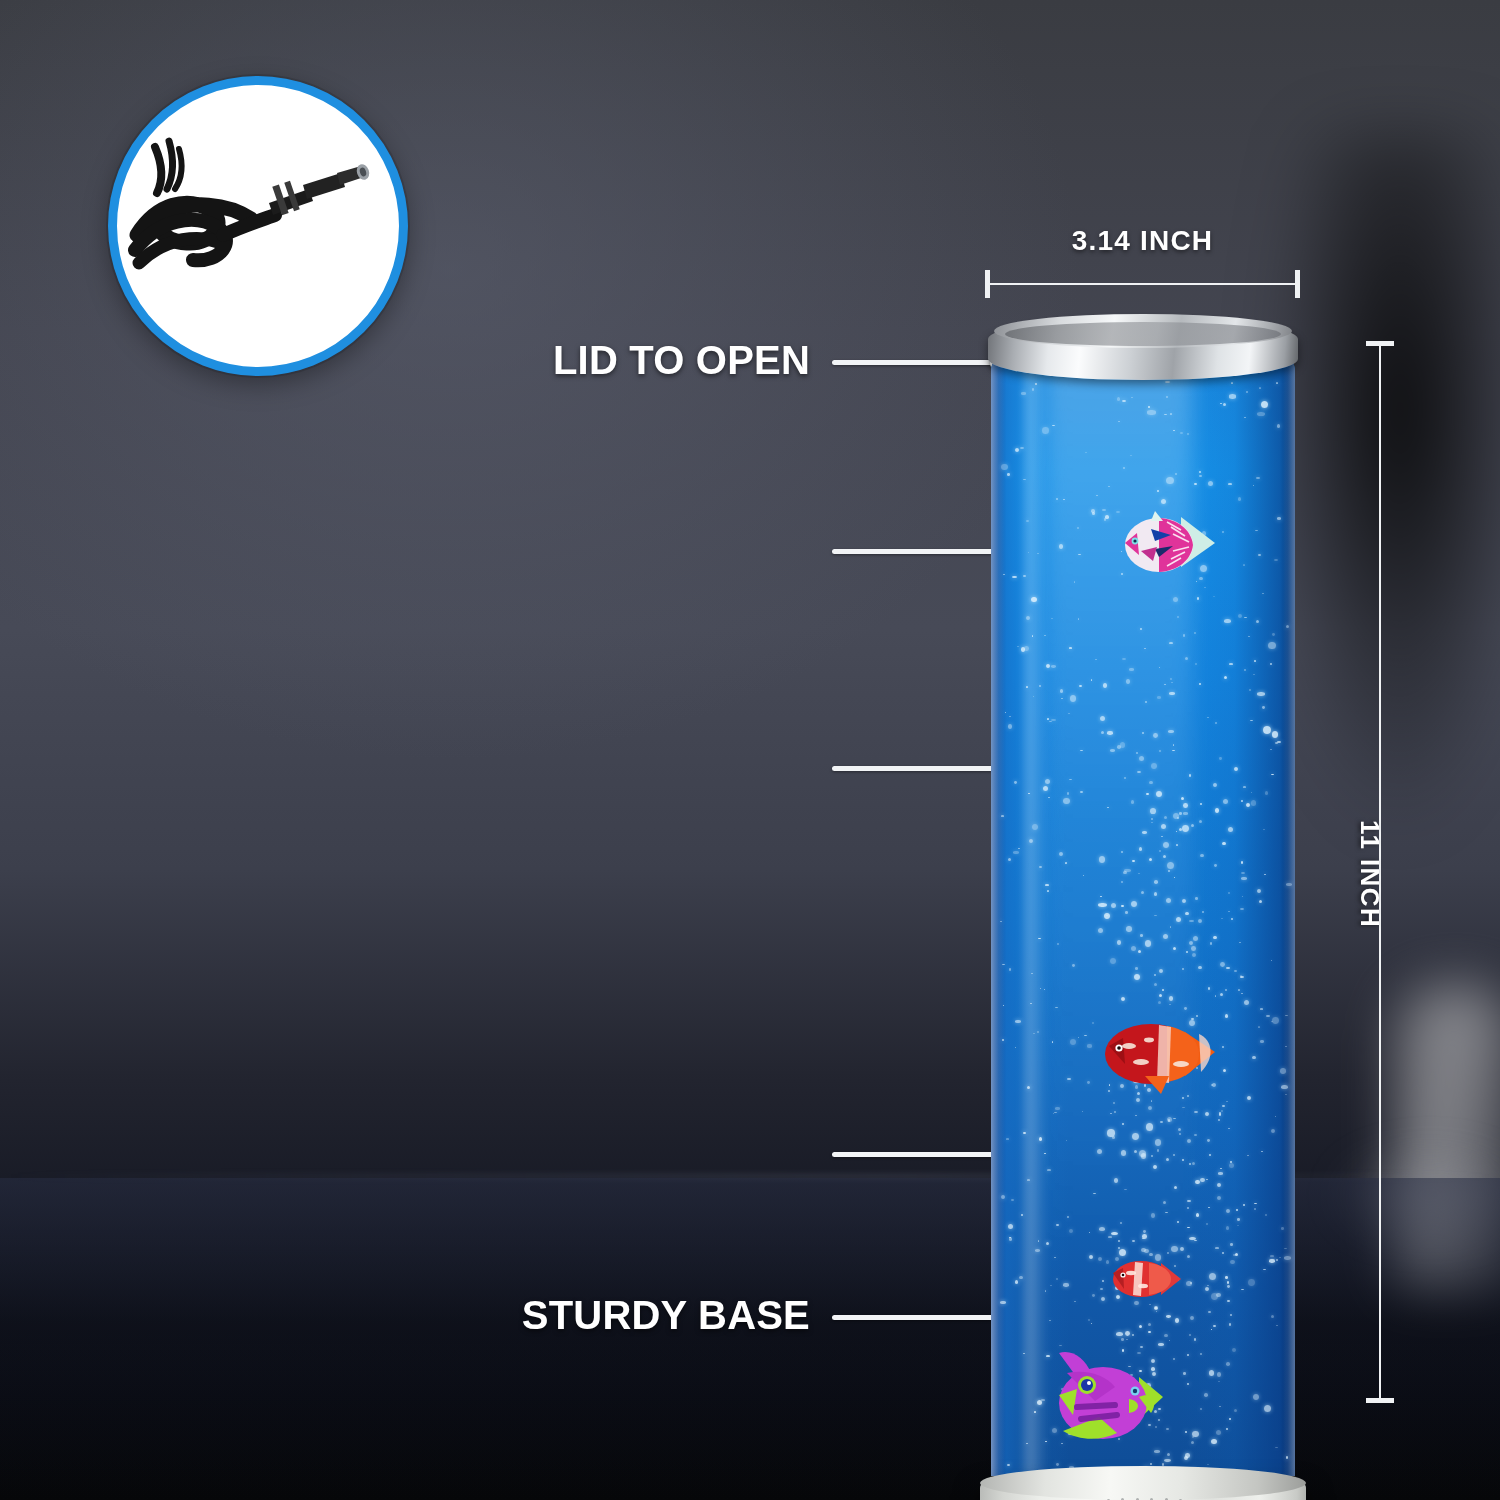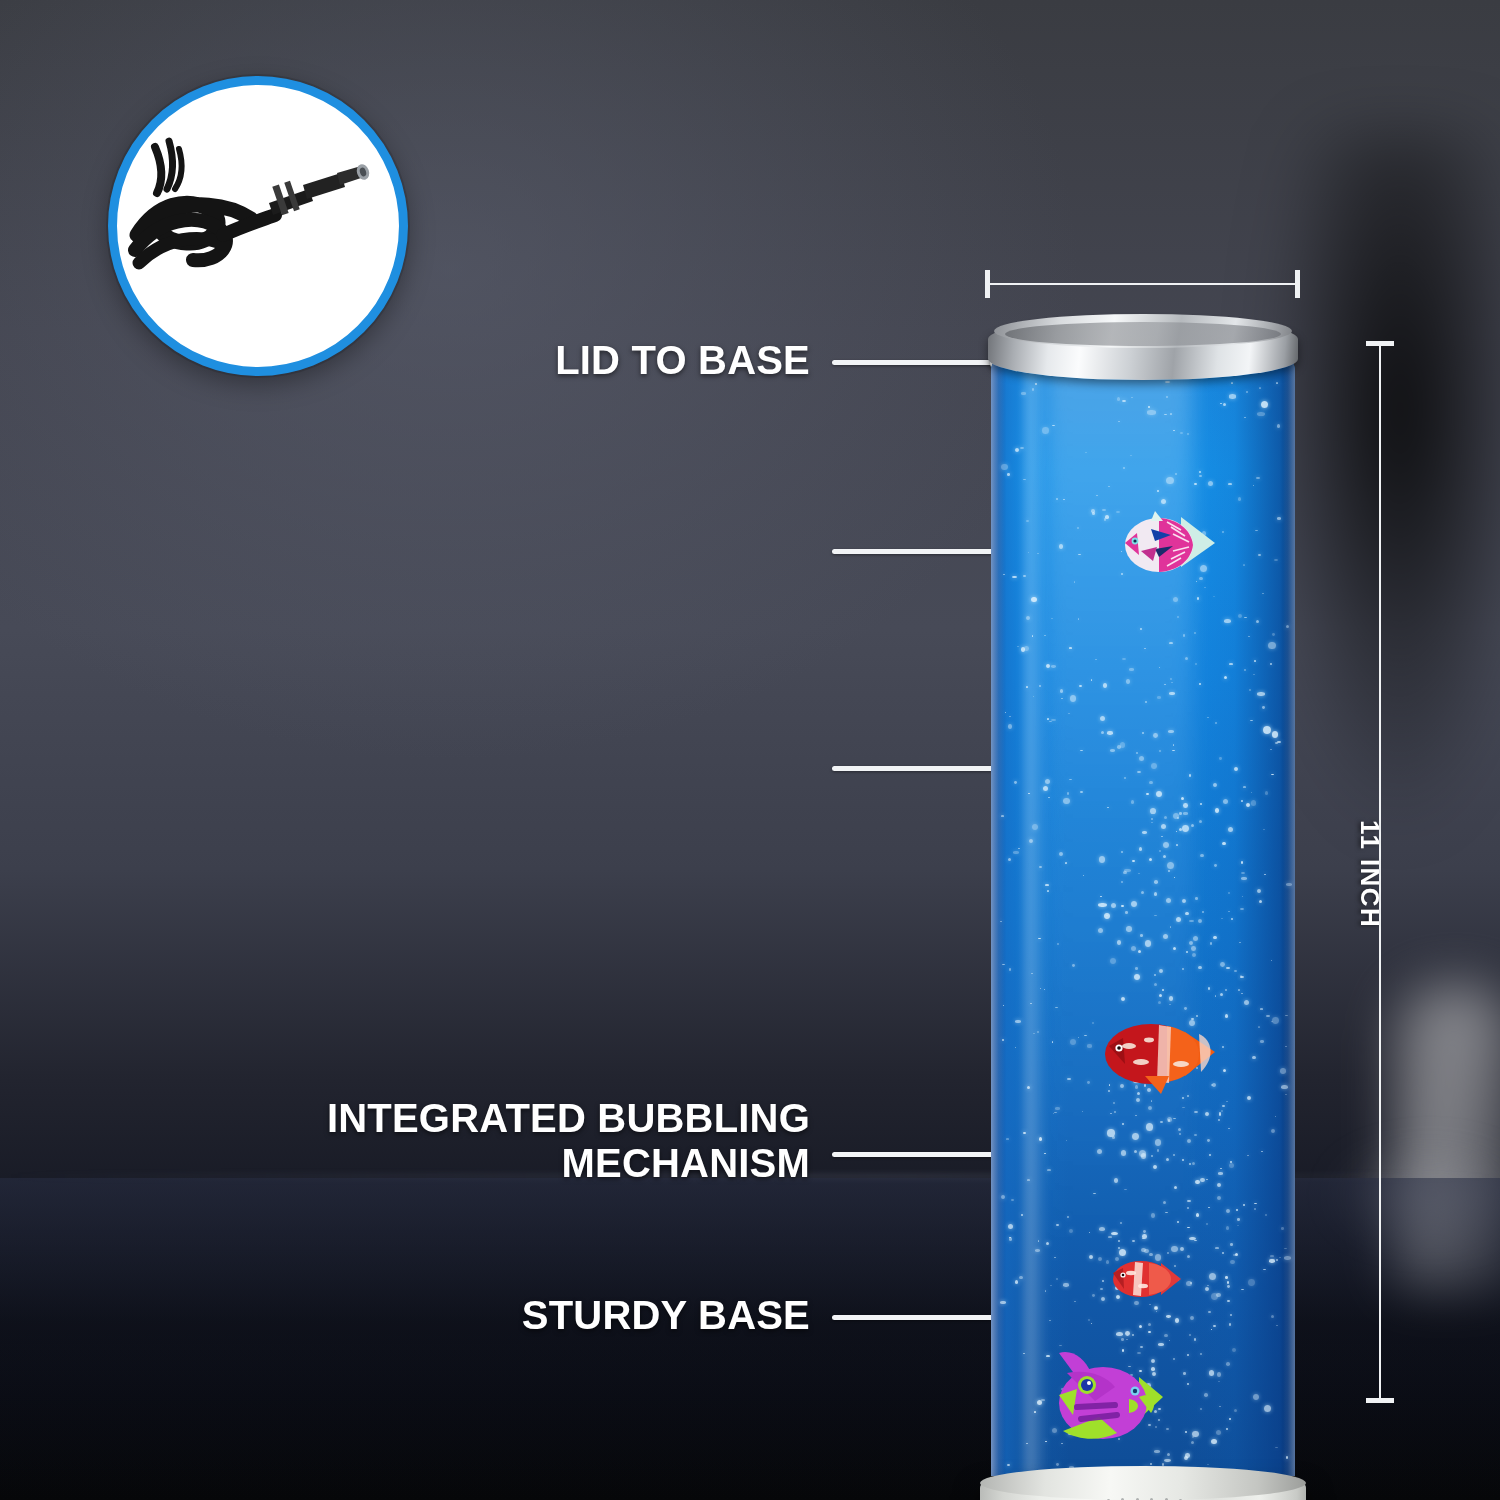--- a/index.html
+++ b/index.html
@@ -230,20 +230,21 @@
         <rect x="160" y="100" width="7" height="30" transform="rotate(-19 163 115)" fill="#3a3a3a"></rect>
         <rect x="172" y="96" width="6" height="30" transform="rotate(-19 175 111)" fill="#3a3a3a"></rect>
         <path d="M186 100 L224 88 L228 102 L190 114 Z" fill="#222"></path>
         <path d="M220 88 L244 81 L247 92 L223 100 Z" fill="#2c2c2c"></path>
         <ellipse cx="246" cy="87" rx="6" ry="8" transform="rotate(-19 246 87)" fill="#9aa0a6"></ellipse>
         <ellipse cx="246" cy="87" rx="3" ry="4.5" transform="rotate(-19 246 87)" fill="#4a4f54"></ellipse>
       </svg>
     </div>
   </div>
 
+  <div class="dim-h-label">3.14 INCH</div>
   <div class="dim-h"></div>
   <div class="dim-v"></div>
   <div class="dim-v-label">11 INCH</div>
 
   <div class="product">
 
     <div class="tube">
       <div class="water"></div>
       <div class="water-glow"></div>
       <div class="bubbles" id="bubbleField">
@@ -1050,35 +1051,31 @@
           <i style="left:155.7px;top:10.0px;height:87.9px"></i>
           <i style="left:170.3px;top:10.0px;height:87.9px"></i>
           <i style="left:184.9px;top:10.4px;height:87.0px"></i>
           <i style="left:199.4px;top:11.1px;height:85.2px"></i>
         </div>
 
     </div>
   </div>
 
   <div class="callout" style="left:300px; top:338px; width:510px; justify-content:flex-end;">
-    <div class="ctext">LID TO BASE</div>
+    <div class="ctext">LID TO OPEN</div>
   </div>
   <div class="lead" style="left:832px; top:360px; width:165px;"></div>
   <div class="dot" style="left:990px; top:354px;"></div>
 
   <div class="lead" style="left:832px; top:549px; width:305px;"></div>
   <div class="dot" style="left:1127px; top:543px;"></div>
 
   <div class="lead" style="left:832px; top:766px; width:172px;"></div>
   <div class="dot" style="left:996px; top:760px;"></div>
 
-  <div class="callout" style="left:200px; top:1096px; width:610px; justify-content:flex-end;">
-    <div class="ctext">INTEGRATED BUBBLING
-MECHANISM</div>
-  </div>
   <div class="lead" style="left:832px; top:1152px; width:300px;"></div>
   <div class="dot" style="left:1122px; top:1146px;"></div>
 
   <div class="callout" style="left:320px; top:1293px; width:490px; justify-content:flex-end;">
     <div class="ctext">STURDY BASE</div>
   </div>
   <div class="lead" style="left:832px; top:1315px; width:196px;"></div>
   <div class="dot" style="left:1020px; top:1309px;"></div>
 
 </div>

